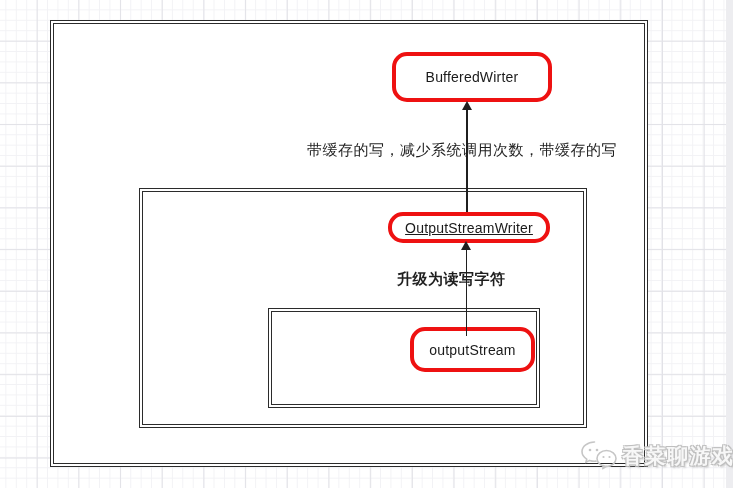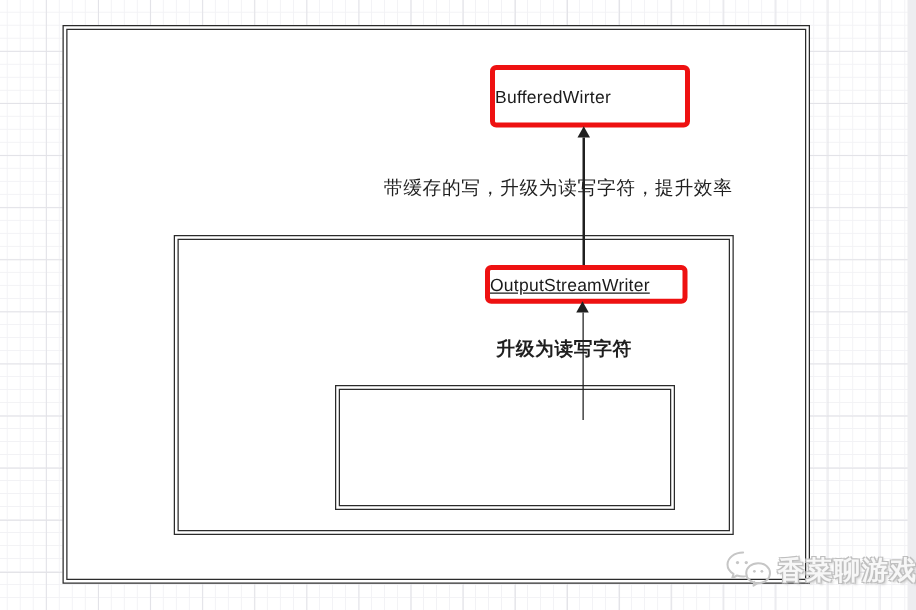--- a/index.html
+++ b/index.html
@@ -17,22 +17,22 @@
   }
   .gutter{position:absolute;top:0;right:0;width:7px;height:488px;background:#ededf0;z-index:6;}
   
   .dbox{position:absolute;background:#ffffff;border:1px solid #2b2b2b;z-index:1;}
   .dbox::before{content:"";position:absolute;inset:2px;border:1px solid #2b2b2b;}
   .outer-box{left:50px;top:20px;width:596px;height:445px;}
   .middle-box{left:139px;top:188px;width:446px;height:238px;}
   .inner-box{left:268px;top:308px;width:270px;height:98px;}
   
   .node{
-    position:absolute;z-index:3;display:flex;align-items:center;
-    border:4px solid #ee1111;border-radius:5px;background:transparent;
+    position:absolute;z-index:3;display:flex;align-items:center;justify-content:center;
+    border:4px solid #ee1111;border-radius:15px;background:transparent;
     font-size:14px;color:#1a1a1a;letter-spacing:0.2px;
   }
   .node-buffered{left:392px;top:52px;width:152px;height:42px;}
   .node-osw{left:388px;top:212px;width:154px;height:23px;text-decoration:underline;}
   .node-os{left:410px;top:327px;width:117px;height:37px;}
   
   .arrow-line{position:absolute;width:1.5px;background:#1f1f1f;z-index:4;}
   .arrow-head{
     position:absolute;width:0;height:0;z-index:4;
     border-left:5px solid transparent;border-right:5px solid transparent;
@@ -77,22 +77,25 @@
     <div class="arrow-head headB"></div>
     <div class="arrow-line lineB"></div>
   </div>
 
   <div class="node node-buffered">
     <span>BufferedWirter</span>
   </div>
   <div class="node node-osw">
     <span>OutputStreamWriter</span>
   </div>
+  <div class="node node-os">
+    <span>outputStream</span>
+  </div>
 
-  <div class="note note1">带缓存的写，升级为读写字符，提升效率</div>
+  <div class="note note1">带缓存的写，减少系统调用次数，带缓存的写</div>
   <div class="note note2">升级为读写字符</div>
 
   <div class="watermark">
     <svg class="wm-icon" viewBox="0 0 40 31" fill="none" xmlns="http://www.w3.org/2000/svg">
       <path d="M15.5 2 C8.6 2 3 6.3 3 11.6 C3 14.7 4.9 17.4 7.8 19.1 L6.8 22.4 L10.6 20.4 C12.1 20.9 13.8 21.2 15.5 21.2 C16 21.2 16.5 21.2 17 21.1" stroke="#c6c6c6" stroke-width="1.6" stroke-linecap="round" stroke-linejoin="round"></path>
       <ellipse cx="27.5" cy="18.5" rx="9.5" ry="8" stroke="#c6c6c6" stroke-width="1.6"></ellipse>
       <path d="M24.5 25.5 L23.8 28.6 L27.4 26.4" stroke="#c6c6c6" stroke-width="1.6" stroke-linecap="round" stroke-linejoin="round"></path>
       <circle cx="11" cy="10" r="1.3" fill="#c6c6c6"></circle>
       <circle cx="18" cy="10" r="1.3" fill="#c6c6c6"></circle>
       <circle cx="24.5" cy="17" r="1.1" fill="#c6c6c6"></circle>

